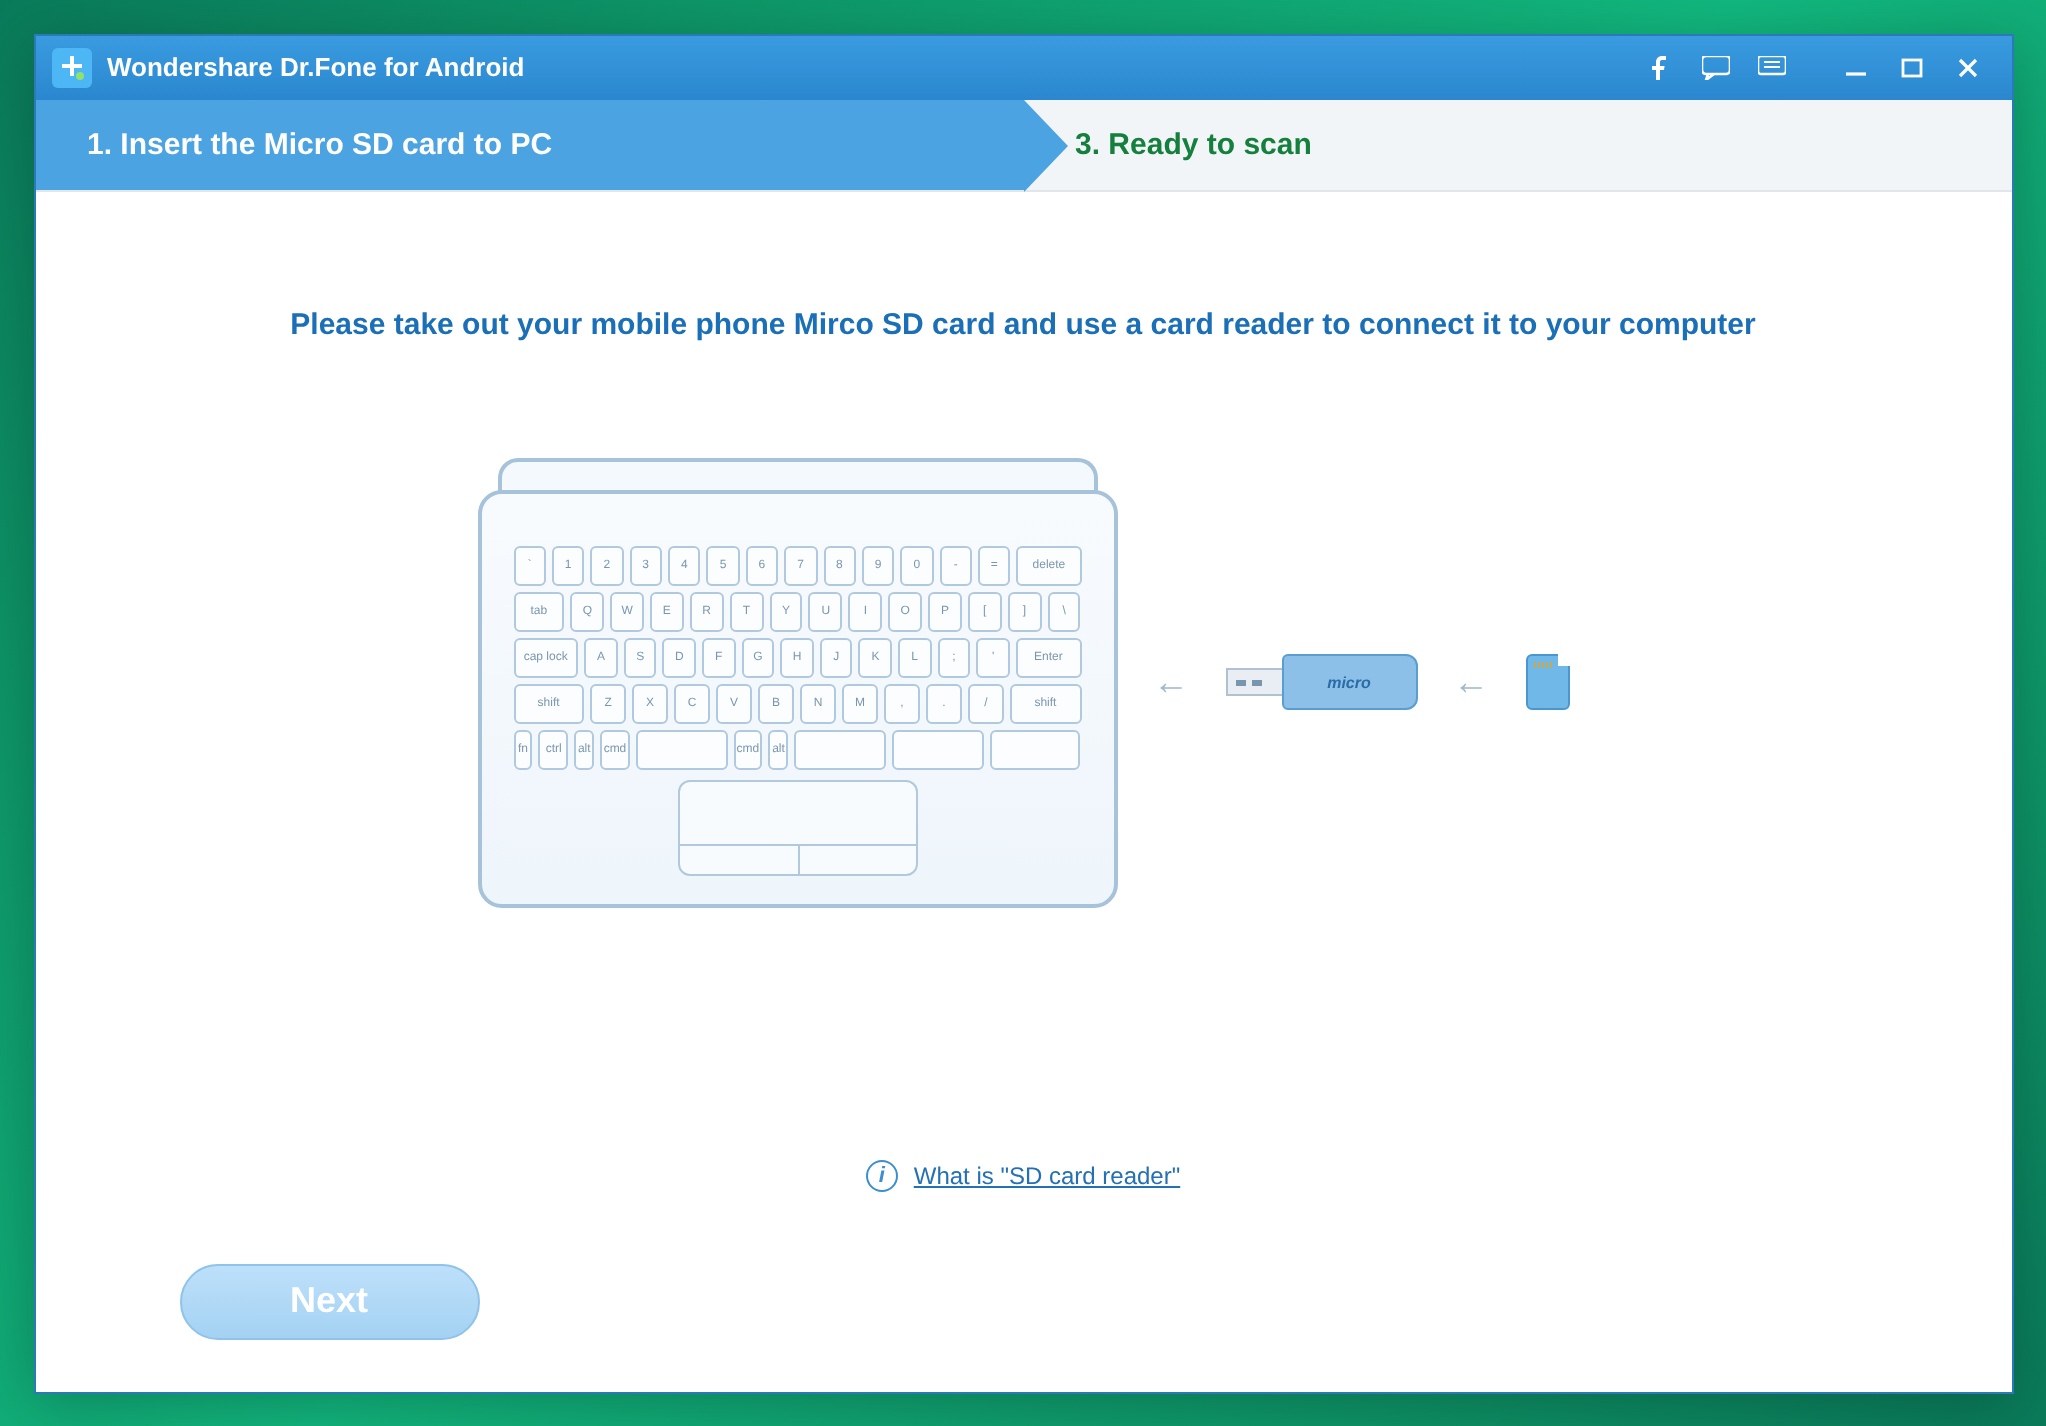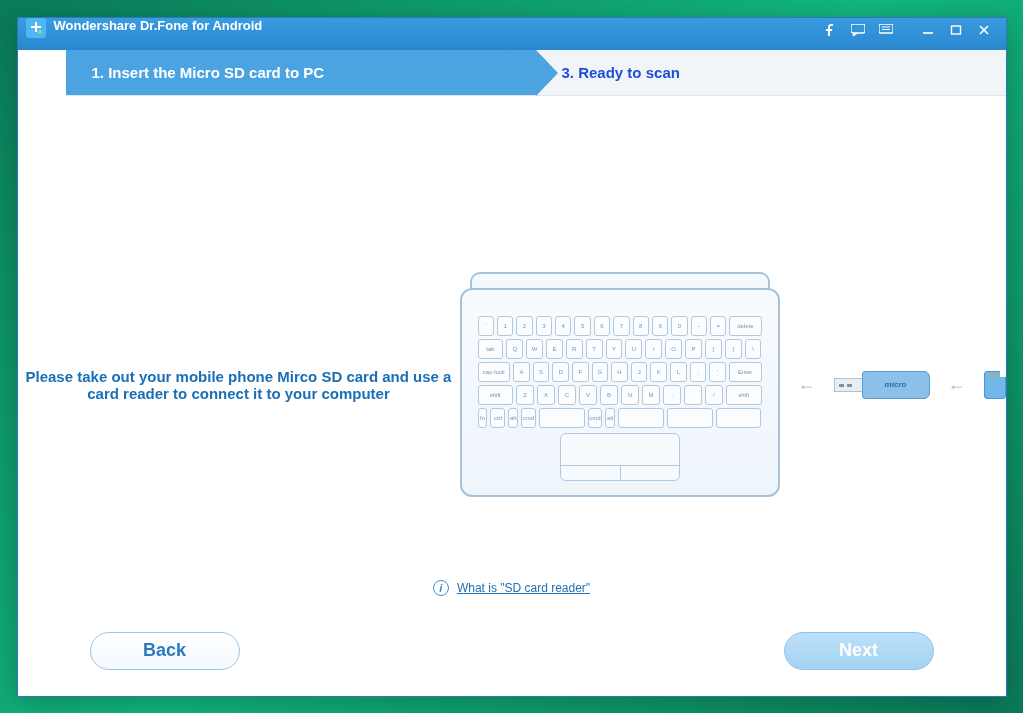--- a/index.html
+++ b/index.html
@@ -8,57 +8,57 @@
     background: linear-gradient(135deg, #0a7b5a 0%, #0e9668 20%, #12b87f 50%, #0e9668 80%, #0a7b5a 100%);
     display: flex; align-items: center; justify-content: center;
   }
   .window {
     width: 990px; height: 680px; background: #ffffff; position: relative;
     border: 1px solid #2b79b8; box-shadow: 0 6px 30px rgba(0,0,0,0.25);
   }
   
   .titlebar {
     height: 32px; background: linear-gradient(to bottom, #3a9be0 0%, #2a87cf 100%);
-    display: flex; align-items: flex-start; padding: 0 8px; color: #fff; font-size: 13px;
+    display: flex; align-items: center; padding: 0 8px; color: #fff; font-size: 13px;
   }
   .titlebar .app-icon {
     width: 20px; height: 20px; margin-right: 8px; background: #4db7f5;
     border-radius: 3px; display: flex; align-items: center; justify-content: center; position: relative;
   }
   .titlebar .app-icon svg { width: 14px; height: 14px; }
   .titlebar .title { flex: 0 0 auto; font-weight: bold; }
   .titlebar .spacer { flex: 1; }
   .titlebar .icon-btn {
     width: 28px; height: 24px; display: flex; align-items: center; justify-content: center;
     cursor: pointer; color: #eaf4ff; font-size: 14px;
   }
 
   
   .steps {
     height: 46px; background: #f2f5f8; display: flex; align-items: stretch;
-    border-bottom: 1px solid #e1e6eb; position: relative; margin-left: 48px;
+    border-bottom: 1px solid #e1e6eb; position: relative;
   }
   .step {
     flex: 1; display: flex; align-items: center; padding-left: 26px;
-    font-size: 15px; font-weight: bold; color: #1d4ed8; position: relative;
+    font-size: 15px; font-weight: bold; color: #15803d; position: relative;
   }
   .step.active {
     background: #4ca3e2; color: #ffffff;
   }
   .step.active::after {
     content: ""; position: absolute; right: -22px; top: 0; width: 0; height: 0;
     border-top: 23px solid transparent; border-bottom: 23px solid transparent;
     border-left: 22px solid #4ca3e2; z-index: 2;
   }
   .step.next { color: #7b8a99; }
 
   
   .content {
     position: absolute; top: 78px; left: 0; right: 0; bottom: 80px;
-    display: flex; flex-direction: row; align-items: center;
+    display: flex; flex-direction: column; align-items: center;
   }
   .instruction {
     margin-top: 58px; color: #1a6fb7; font-size: 15px; font-weight: bold;
     text-align: center;
   }
   .illustration {
     margin-top: 58px; display: flex; align-items: center; justify-content: center; gap: 18px;
   }
   .arrow-left {
     color: #9fb9cf; font-size: 18px;
@@ -323,21 +323,18 @@
       <div class="sdcard"></div>
     </div>
 
     <div class="info-link-row">
       <div class="info-icon">i</div>
       <span class="info-link">What is "SD card reader"</span>
     </div>
   </div>
 
   <div class="footer">
-    <div class="btn btn-back">
-      <span>Back</span>
-    </div>
     <div class="btn btn-next">
       <span>Next</span>
     </div>
   </div>
 
 </div>
 
 </body></html>

